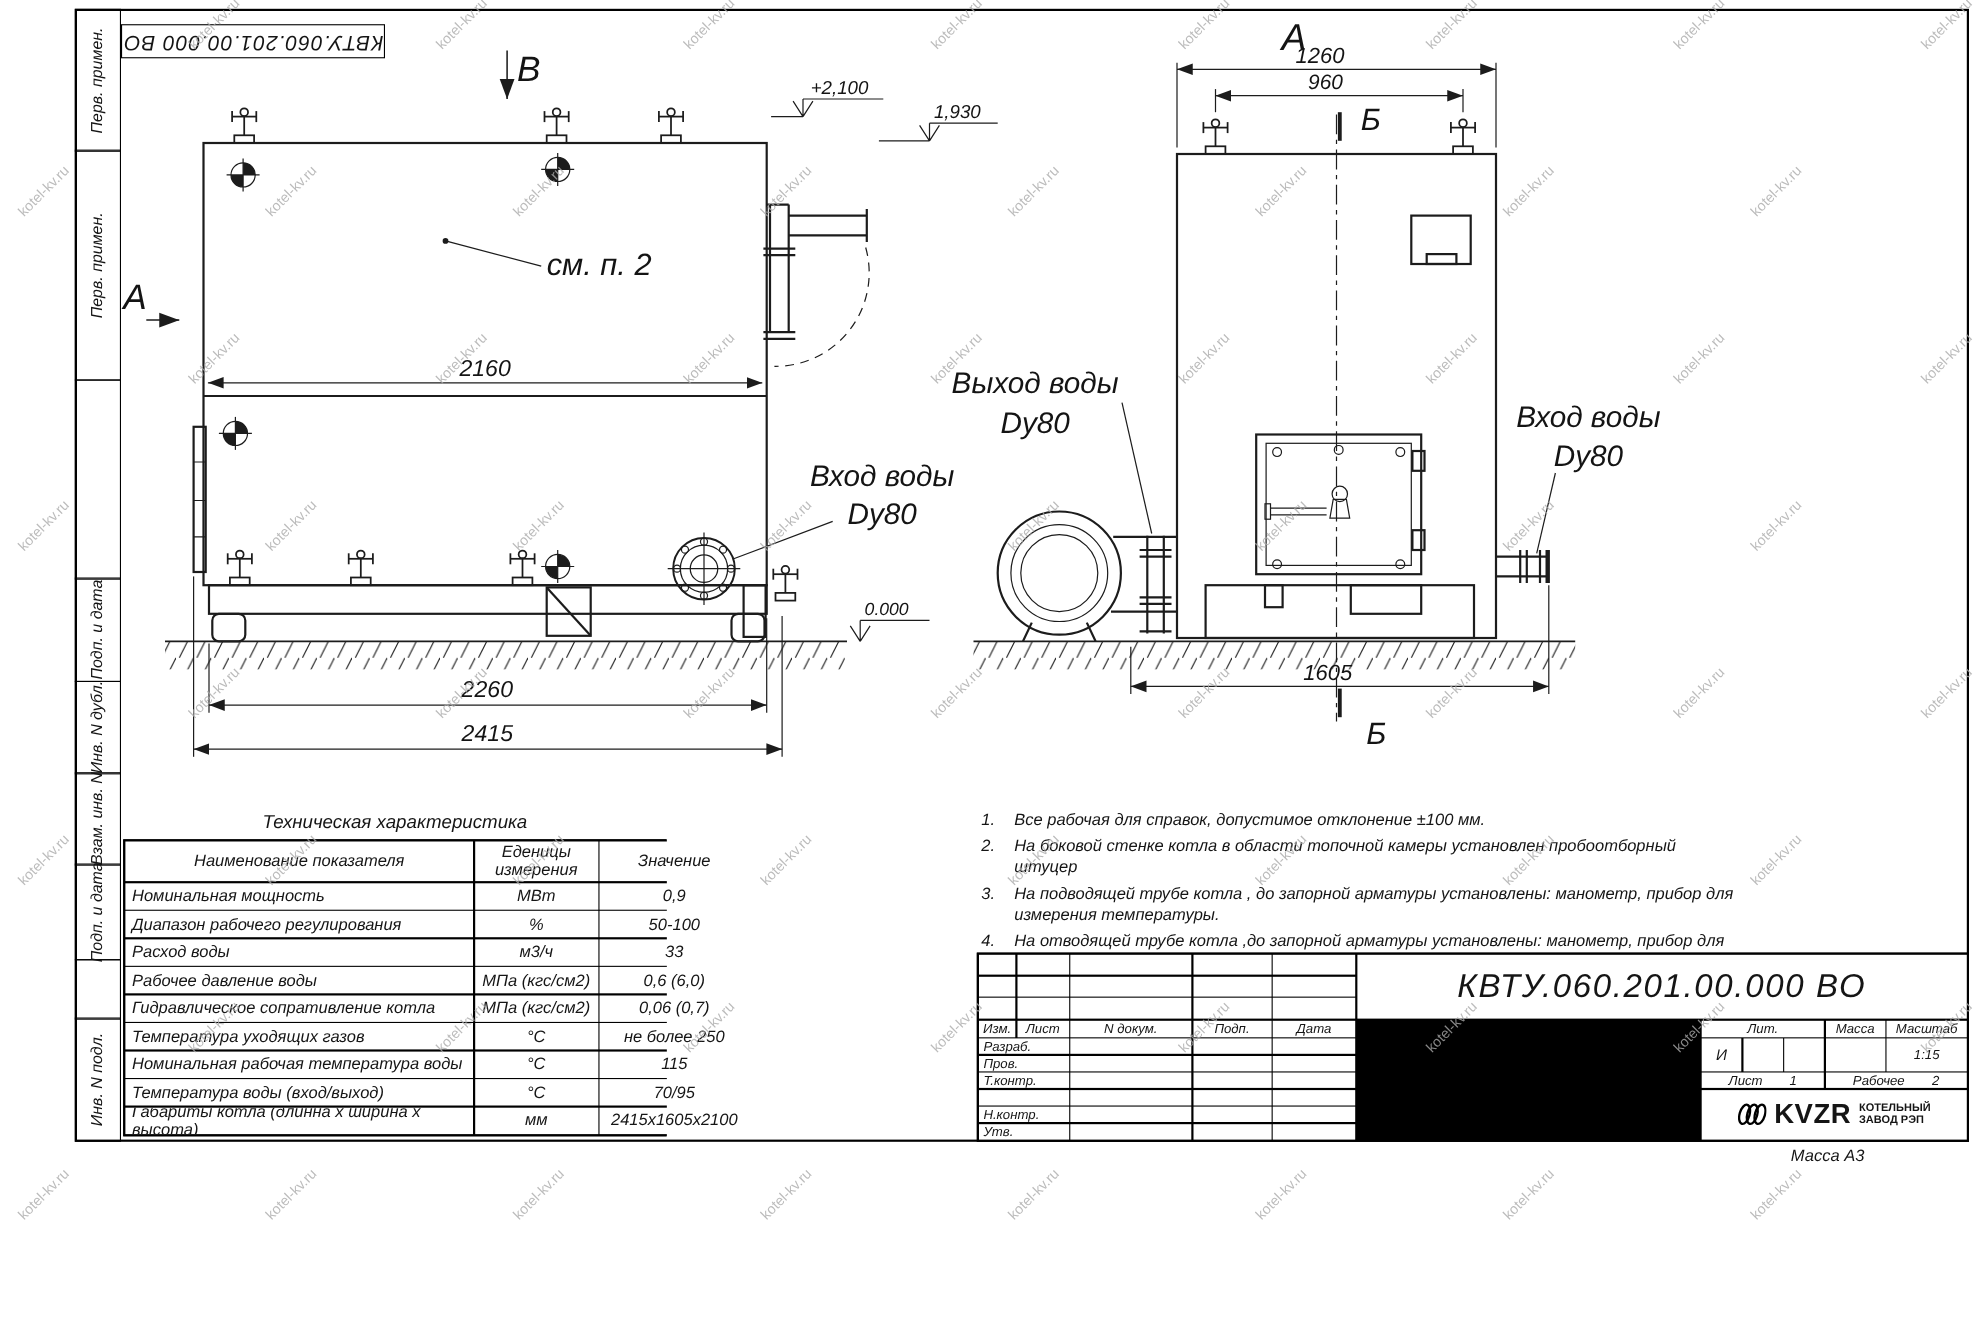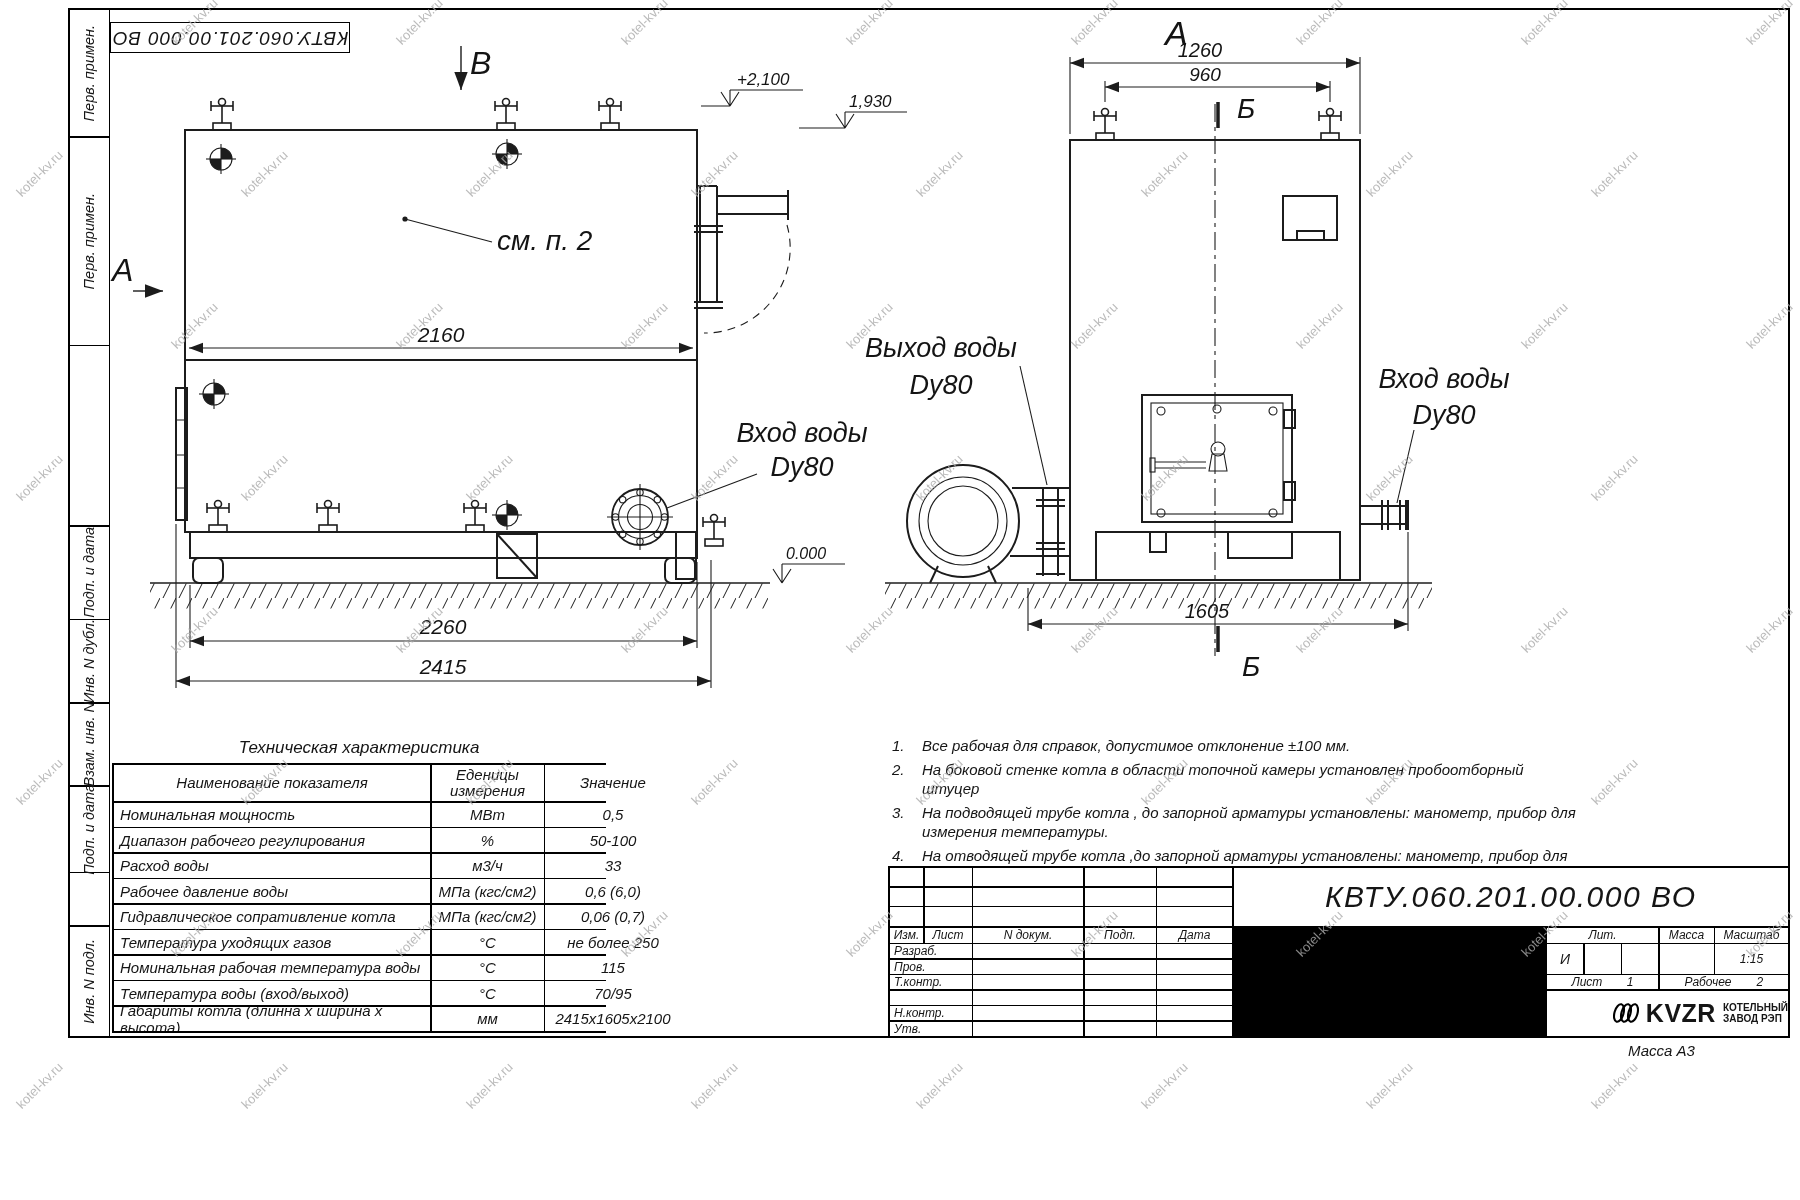--- a/index.html
+++ b/index.html
@@ -41,21 +41,21 @@
   
   .tb{position:absolute;left:888px;top:866px;z-index:4;display:grid;
       grid-template-columns:33px 47px 110px 71px 75px 312px 36px 36px 36px 54px 73px;
       grid-template-rows:18px 18px 19px 15px 14px 14px 14px 14px 14px 14px;
       gap:1.5px;background:#000;border:2px solid #000;font-style:italic;}
   .c{background:#fff;display:flex;align-items:center;justify-content:center;font-size:12px;overflow:hidden;box-sizing:border-box;}
   .cl{justify-content:flex-start;padding-left:4px;}
   .docnum{font-size:30px;letter-spacing:1.5px;white-space:nowrap;}
   .pname{flex-direction:column;font-size:19px;line-height:1.25;}
   .sheetcell{justify-content:space-evenly;}
-  .logocell{gap:7px;justify-content:flex-end;}
+  .logocell{gap:7px;}
   .kvzr{font-style:normal;font-weight:800;font-size:25px;letter-spacing:.5px;}
   .company{font-style:normal;font-weight:700;font-size:10px;line-height:1.15;text-align:left;}
   
   .wml{position:absolute;left:0;top:0;width:1800px;height:1200px;z-index:10;pointer-events:none;}
   .wm{position:absolute;transform:rotate(-45deg);color:#ababab;opacity:.8;font-size:13px;font-style:normal;white-space:nowrap;}
 </style>
 </head>
 <body>
 
 <div class="sheet">
@@ -303,21 +303,21 @@
 
   <div class="tt">
     <div class="tt-title">Техническая характеристика</div>
     <div class="tt-grid">
       <div class="tc hdr">Наименование показателя</div>
       <div class="tc hdr">Еденицы измерения</div>
       <div class="tc hdr">Значение</div>
 
       <div class="tc">Номинальная мощность</div>
       <div class="tc ctr">МВт</div>
-      <div class="tc ctr">0,5</div>
+      <div class="tc ctr">0,9</div>
 
       <div class="tc">Диапазон рабочего регулирования</div>
       <div class="tc ctr">%</div>
       <div class="tc ctr">50-100</div>
 
       <div class="tc">Расход воды</div>
       <div class="tc ctr">м3/ч</div>
       <div class="tc ctr">33</div>
 
       <div class="tc">Рабочее давление воды</div>

